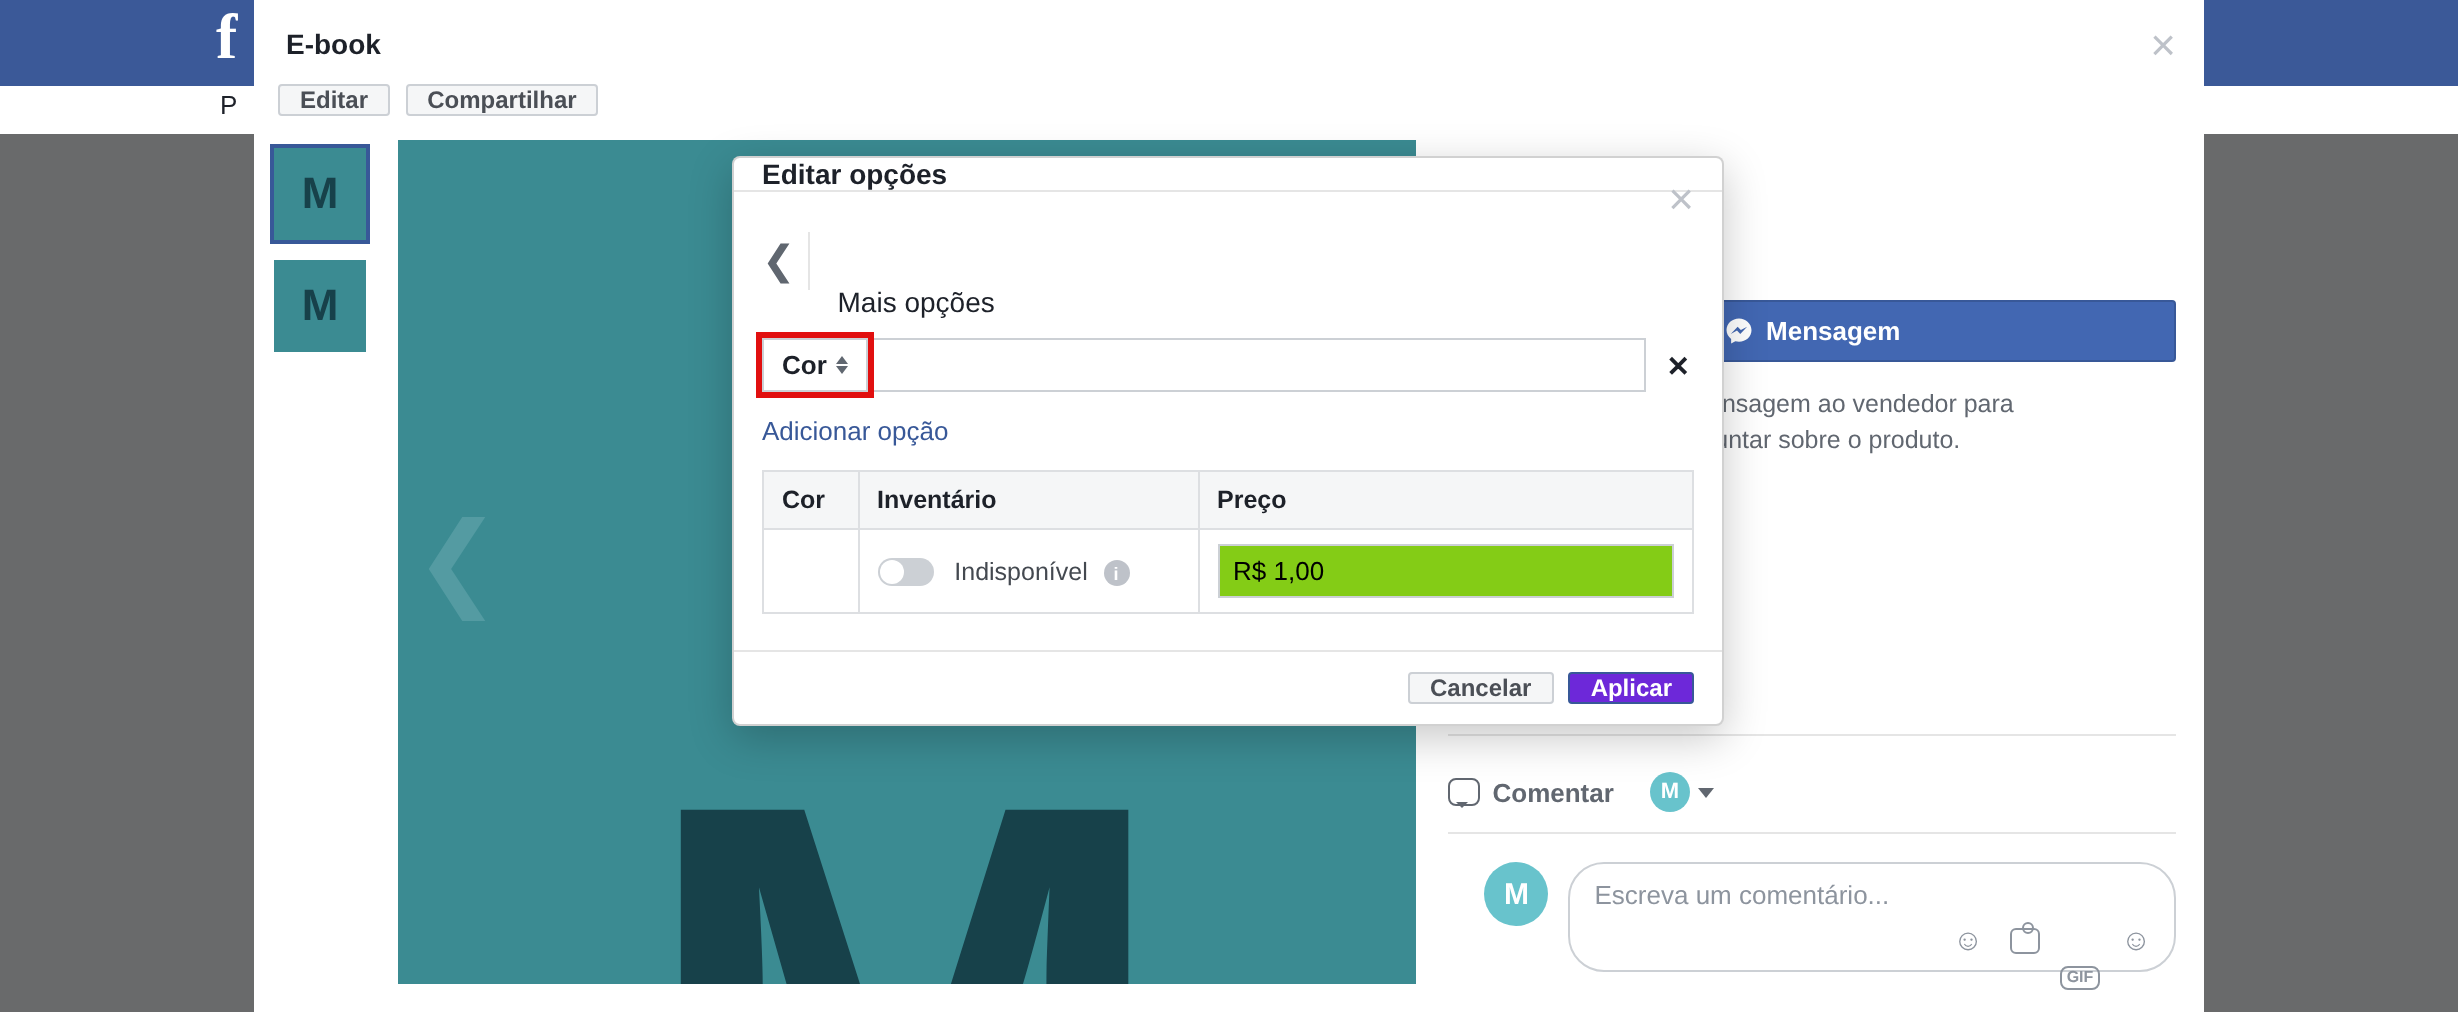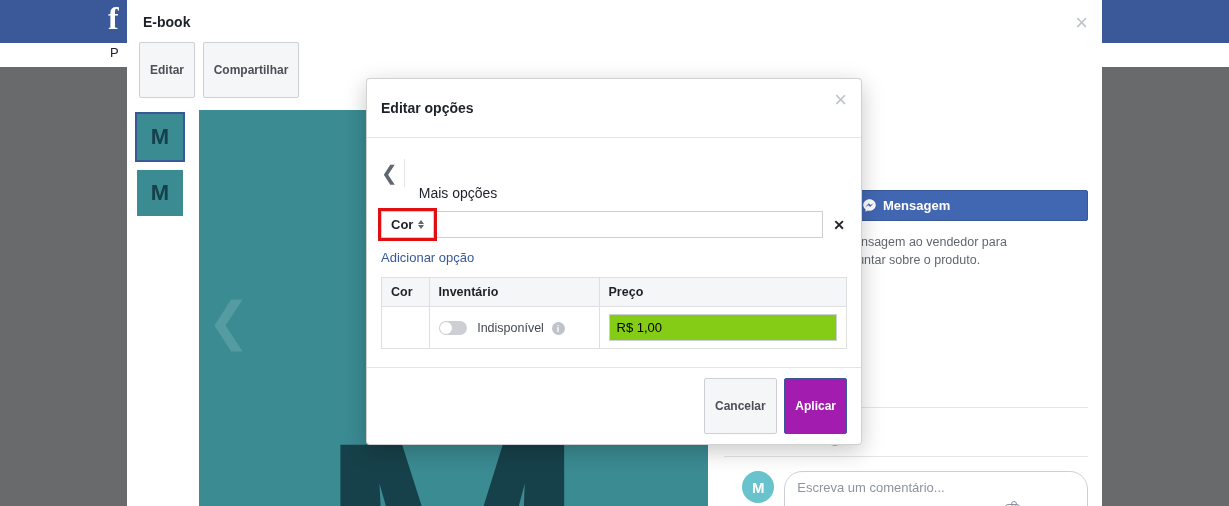--- a/index.html
+++ b/index.html
@@ -68,21 +68,21 @@
       padding: 4px 8px 12px 8px;
     }
     .btn {
       display: inline-block;
       background: #f5f6f7;
       border: 1px solid #ccd0d5;
       border-radius: 2px;
       color: #4b4f56;
       font-size: 12px;
       font-weight: bold;
-      padding: 20px 10px;
+      padding: 0 10px;
       cursor: pointer;
       margin-left: 4px;
     }
     .body1 {
       display: flex;
       padding: 0 10px 0 10px;
       gap: 10px;
       height: calc(100% - 84px);
     }
     .thumbs {
@@ -245,21 +245,21 @@
       position: absolute;
       left: 366px;
       top: 78px;
       width: 496px;
       background: #fff;
       border: 1px solid rgba(0,0,0,.18);
       border-radius: 4px;
       box-shadow: 0 6px 22px rgba(0,0,0,.22);
     }
     .m2head {
-      padding: 21px 14px;
+      padding: 0 14px;
       border-bottom: 1px solid #e5e5e5;
       font-weight: bold;
       font-size: 14px;
       position: relative;
     }
     .bcrow {
       display: flex;
       align-items: center;
       padding: 6px 12px 10px;
       gap: 14px;
@@ -387,21 +387,21 @@
       padding: 5px 7px;
       font-size: 13px;
       background: #84cc16;
     }
     .m2foot {
       border-top: 1px solid #e5e5e5;
       padding: 10px 14px;
       text-align: right;
     }
     .btn-primary {
-      background: #a21caf;
+      background: #6d28d9;
       border-color: #385898;
       color: #fff;
     }
   </style>
 </head>
 <body>
 
 <div class="topstrip">
   <span class="f">f</span>
 </div>

